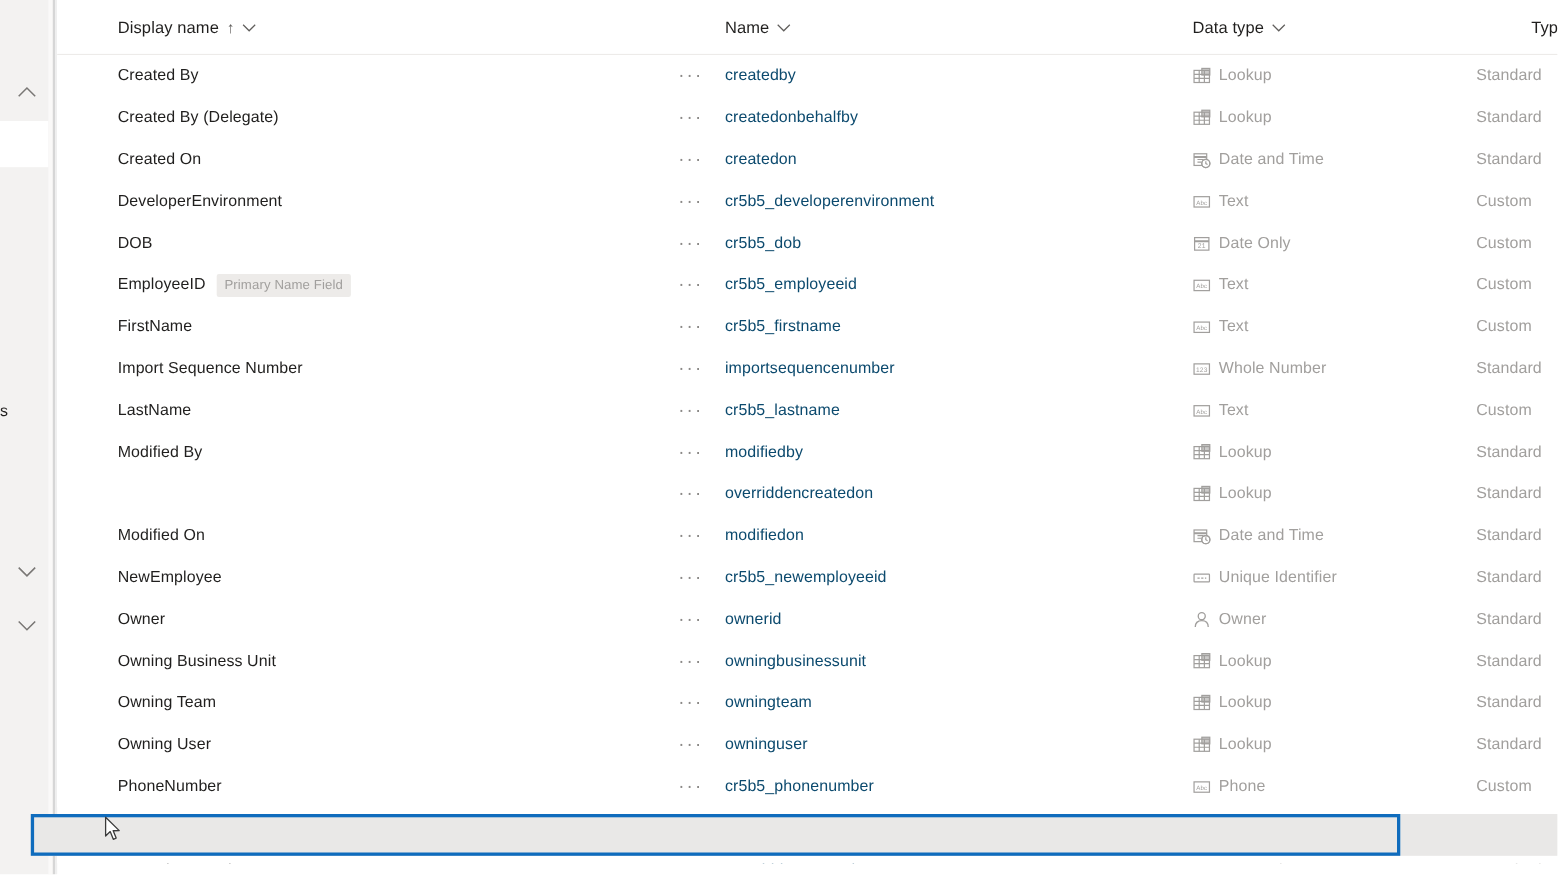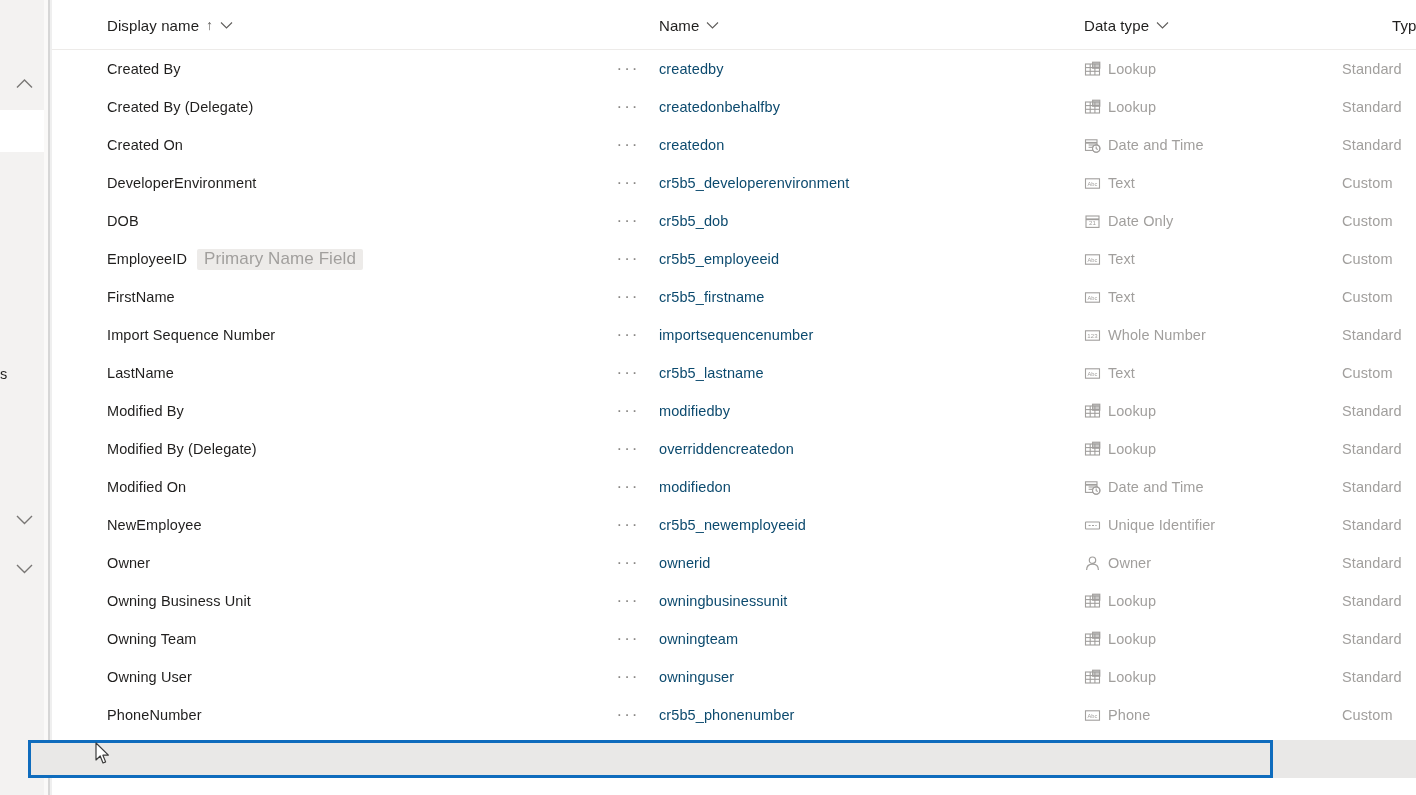--- a/index.html
+++ b/index.html
@@ -87,21 +87,21 @@
   .c-dots    { left: 556px; width: 40px; justify-content: center;
                color: #8a8886; font-size: 17px; letter-spacing: 2px; }
   .c-name    { left: 607px; color: #0c4a6e; }
   .c-dtype   { left: 1032px; color: #a19f9d; gap: 7px; align-items: center; }
   .c-type    { left: 1290px; color: #a19f9d; }
 
   .badge {
     display: inline-flex; align-items: center;
     height: 21px; padding: 0 7px;
     background: #edebe9; color: #a19f9d;
-    font-size: 17px; border-radius: 2px;
+    font-size: 12px; border-radius: 2px;
   }
 
   
   .dt-icon { width: 17px; height: 17px; flex: 0 0 17px; display: block; color: #a19f9d; }
   .dt-icon svg { width: 17px; height: 17px; display: block; }
 
   
   .row.selected { background: transparent; }
   .sel-outline {
     position: absolute; left: 28px; top: 740px;
@@ -390,23 +390,20 @@
                 <line x1="10.9" y1="3" x2="10.9" y2="14"></line>
                 <rect x="8.6" y="1.2" width="7.2" height="6" fill="currentColor" stroke="none" opacity=".55"></rect>
                 <rect x="8.6" y="1.2" width="7.2" height="6" fill="none"></rect>
               </svg>
             </span>
             <span>Lookup</span>
           </div>
           <div class="cell c-type">Standard</div>
         </div>
         <div class="row">
-          <div class="cell c-display">
-            <span>Modified By (Delegate)</span>
-          </div>
           <div class="cell c-dots">···</div>
           <div class="cell c-name">overriddencreatedon</div>
           <div class="cell c-dtype">
             <span class="dt-icon">
               <svg width="17" height="17" viewBox="0 0 17 17" fill="none" stroke="currentColor" stroke-width="1.1">
                 <rect x="1.5" y="3" width="14" height="11"></rect>
                 <line x1="1.5" y1="6.6" x2="15.5" y2="6.6"></line>
                 <line x1="1.5" y1="10.3" x2="15.5" y2="10.3"></line>
                 <line x1="6.2" y1="3" x2="6.2" y2="14"></line>
                 <line x1="10.9" y1="3" x2="10.9" y2="14"></line>

